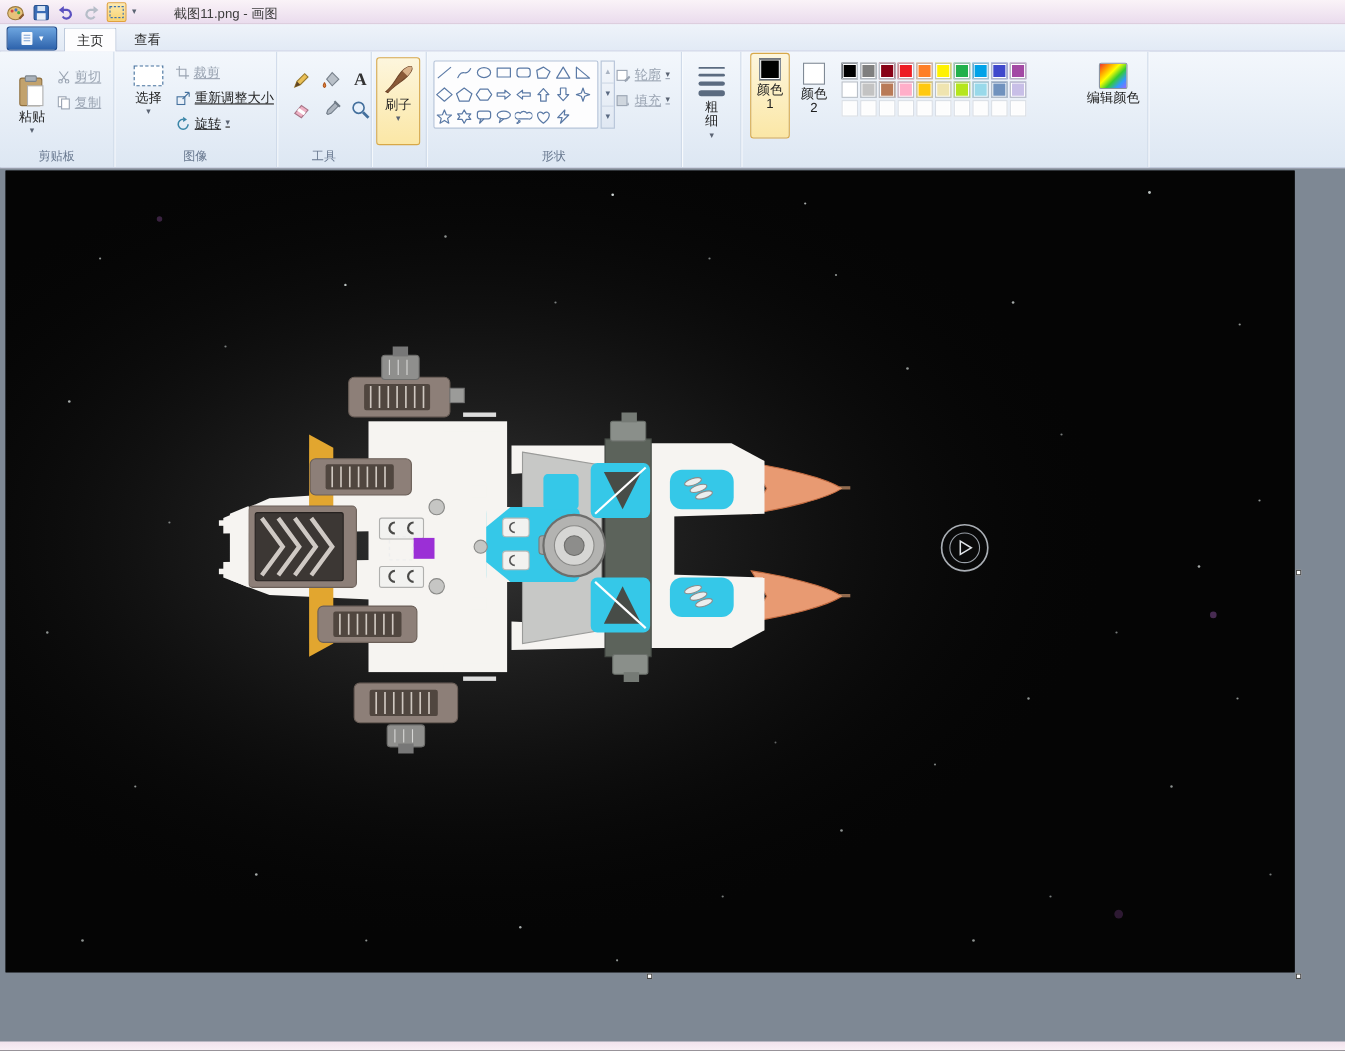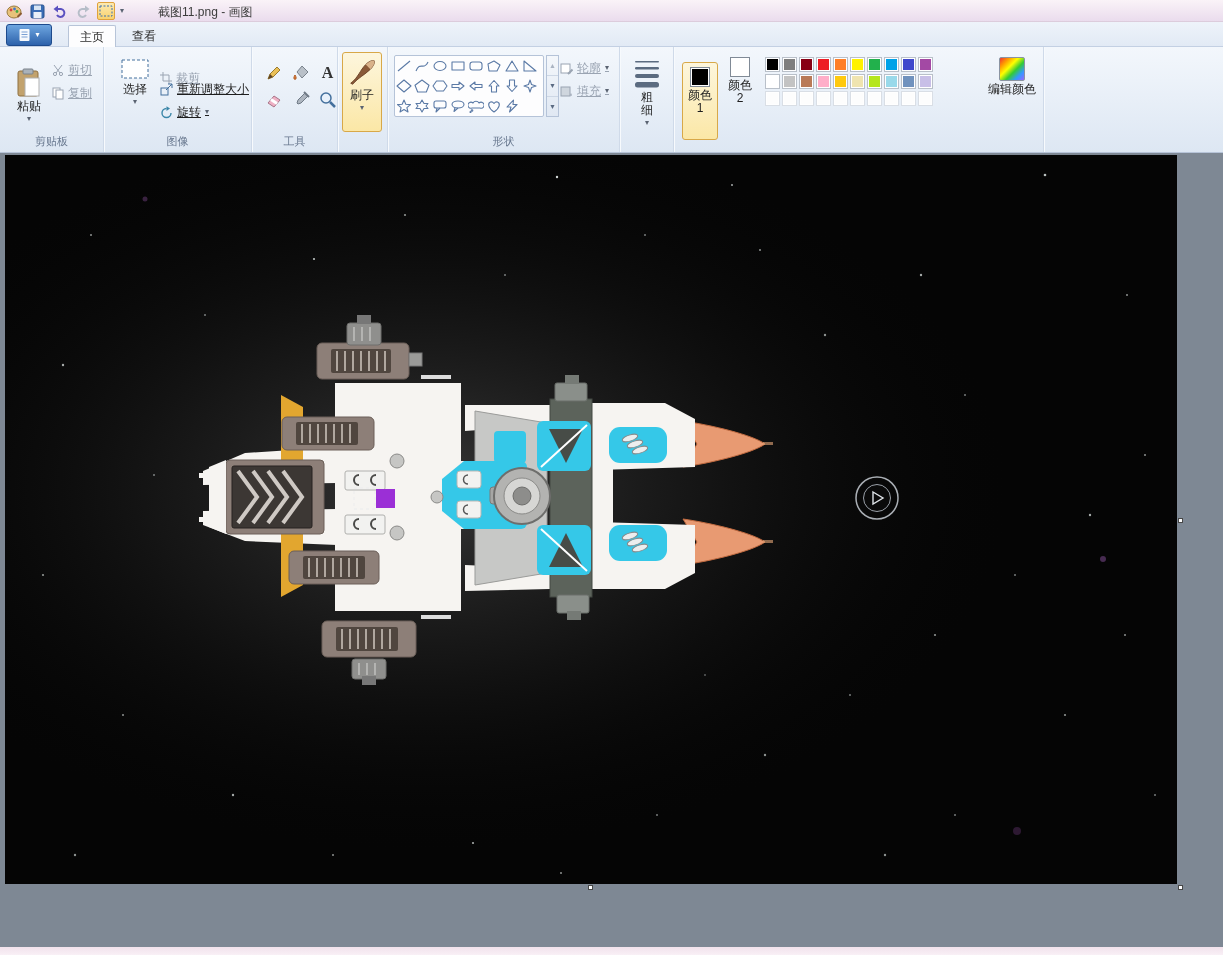--- a/index.html
+++ b/index.html
@@ -16,21 +16,21 @@
   .title { position:absolute; left:158px; top:4px; font-size:12px; color:#3c3c3c; white-space:nowrap;text-align:right; }
 
   
   .tabstrip { position:absolute; left:0; top:22px; width:100%; height:25px;
     background:linear-gradient(#eef3fa,#e2eaf5); border-bottom:1px solid #c3d0e3; }
   .menu-btn { position:absolute; left:6px; top:2px; width:46px; height:22px; border-radius:3px;
     background:linear-gradient(#6ea6e0,#2d62ab); border:1px solid #1d4a8c;
     display:flex; align-items:center; justify-content:center; gap:3px; }
   .menu-btn .caret { color:#fff; }
   .tab { position:absolute; top:3px; height:22px; width:48px; text-align:center;
-    font-size:12px; color:#2b2b2b; line-height:22px;margin-left:10px; }
+    font-size:12px; color:#2b2b2b; line-height:22px; }
   .tab.active { background:#fdfdfe; border:1px solid #b7c4d8; border-bottom:none;
     border-radius:2px 2px 0 0; }
   .tab-home { left:58px; } .tab-view { left:110px; }
 
   
   .ribbon-body { position:absolute; left:0; top:47px; width:100%; height:106px;
     background:linear-gradient(#f3f7fc,#dde7f3); border-bottom:1px solid #b7c4d8; }
   .group { position:absolute; top:0; height:100%; border-right:1px solid #cfdae9; box-shadow:1px 0 0 #f7fafd; }
   .glabel { position:absolute; bottom:3px; left:0; width:100%; text-align:center; font-size:11px; color:#68788f;font-family:Liberation Serif, serif; }
 
@@ -156,21 +156,21 @@
   </div>
 
   <div class="group" style="left:104px;width:148px">
     <div class="bigbtn" style="left:10px;top:5px;width:42px;height:78px">
       <svg width="30" height="24" viewBox="0 0 30 24">
           <rect x="2" y="3" width="26" height="18" fill="#fff" stroke="#44709d" stroke-dasharray="3 2"></rect>
         </svg>
       <span class="blabel">选择</span>
       <span class="caret">▾</span>
     </div>
-    <div class="sbtn disabled" style="left:56px;top:22px">
+    <div class="sbtn disabled" style="left:56px;top:10px">
       <svg width="12" height="12" viewBox="0 0 12 12">
           <path d="M3 0 V9 H12 M0 3 H9 V12" stroke="#9aa4b2" fill="none"></path>
         </svg>
       <span>裁剪</span>
     </div>
     <div class="sbtn" style="left:56px;top:33px">
       <svg width="13" height="13" viewBox="0 0 13 13">
           <rect x="1" y="5" width="7" height="7" fill="none" stroke="#44709d"></rect>
           <path d="M6 7 L12 1 M12 1 H8 M12 1 V5" stroke="#44709d" fill="none"></path>
         </svg>
@@ -390,21 +390,21 @@
           <rect x="2" y="10" width="24" height="2.6" rx="1.3" fill="#5b6b80"></rect>
           <rect x="2" y="17" width="24" height="4" rx="2" fill="#5b6b80"></rect>
           <rect x="2" y="25" width="24" height="5.5" rx="2.5" fill="#5b6b80"></rect>
         </svg>
       <span class="blabel" style="width:14px;">粗细</span>
       <span class="caret">▾</span>
     </div>
   </div>
 
   <div class="group" style="left:674px;width:370px">
-    <div class="bigbtn selected" style="left:8px;top:15px;width:36px;height:78px">
+    <div class="bigbtn selected" style="left:8px;top:1px;width:36px;height:78px">
       <div class="swatch" style="background: rgb(0, 0, 0);"></div>
       <span class="blabel" style="width:26px;">颜色 1</span>
     </div>
     <div class="bigbtn" style="left:48px;top:5px;width:36px;height:78px">
       <div class="swatch" style="background: rgb(255, 255, 255);"></div>
       <span class="blabel" style="width:26px;">颜色 2</span>
     </div>
     <div class="palette">
         <div class="pcell" style="background: rgb(0, 0, 0);"></div>
         <div class="pcell" style="background: rgb(127, 127, 127);"></div>

